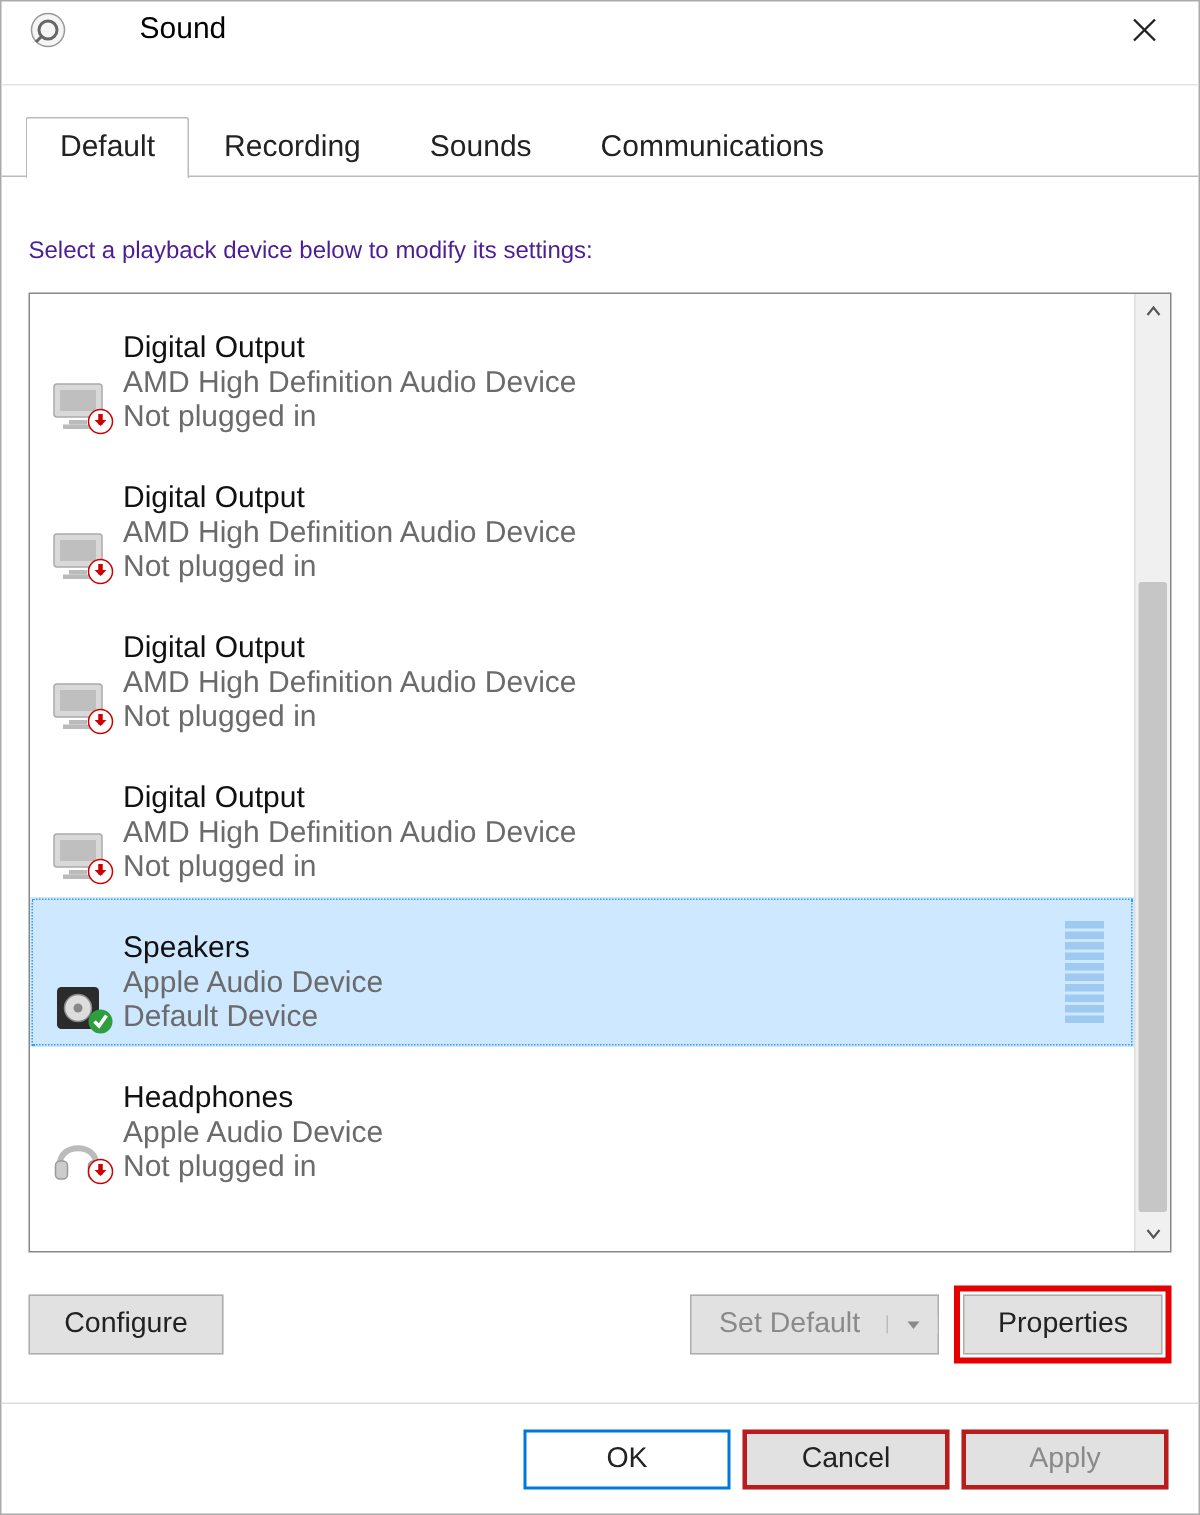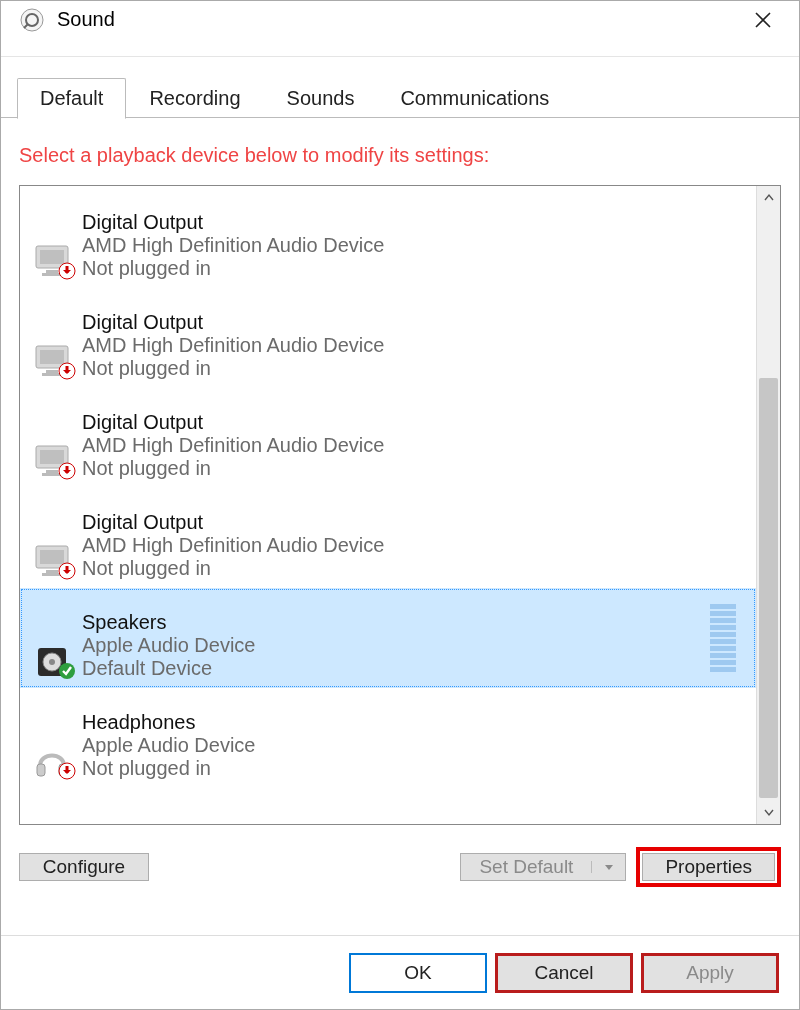--- a/index.html
+++ b/index.html
@@ -20,20 +20,21 @@
     border: 1px solid #aaa;
     display: flex;
     flex-direction: column;
   }
   .titlebar {
     height: 56px;
     display: flex;
     align-items: center;
     padding: 0 16px 18px 18px;
     border-bottom: 1px solid #e5e5e5;
+    gap: 36px;
   }
   .titlebar .app-icon {
     width: 26px; height: 26px;
     margin-right: 12px;
     display: flex; align-items: center; justify-content: center;
   }
   .titlebar .title { flex: 1; font-size: 20px; }
   .titlebar .close {
     width: 40px; height: 40px;
     display: flex; align-items: center; justify-content: center;
@@ -72,21 +73,21 @@
     border-bottom:1px solid #fff;
     border-radius:2px 2px 0 0;
     font-weight:400;
   }
   .tab:not(.active){ border:1px solid transparent;text-align:right;}
   .tab-content {
     flex:1;
     padding: 18px 18px 18px 18px;
     display:flex; flex-direction:column;
   }
-  .instruction { font-size:20px; margin: 8px 0 18px 0; color:#ef4444;}
+  .instruction { font-size:16px; margin: 23px 0 18px 0; color:#4c1d95;}
   .list-container {
     border:1px solid #888;
     height: 640px;
     display:flex;
     position:relative;
   }
   .device-list {
     flex:1;
     overflow:hidden;
     padding: 2px 0;
@@ -140,21 +141,21 @@
     top: 168px; height: 420px;
     background:#c6c6c6;
     border-radius:2px;
   }
   .btn-row {
     display:flex; gap:10px; margin-top:22px;
     align-items:center;
   }
   .spacer { flex:1;}
   .btn {
-    height:28px;
+    height:40px;
     min-width:130px;
     border:1px solid #adadad;
     background:#e1e1e1;
     display:flex; align-items:center; justify-content:center;
     font-size:19px;
     color:#222;
     padding: 0 22px;
     cursor:pointer;
   }
   .btn.disabled, .btn.disabled .drop { color:#8a8a8a; cursor:default; background:#e1e1e1;}

